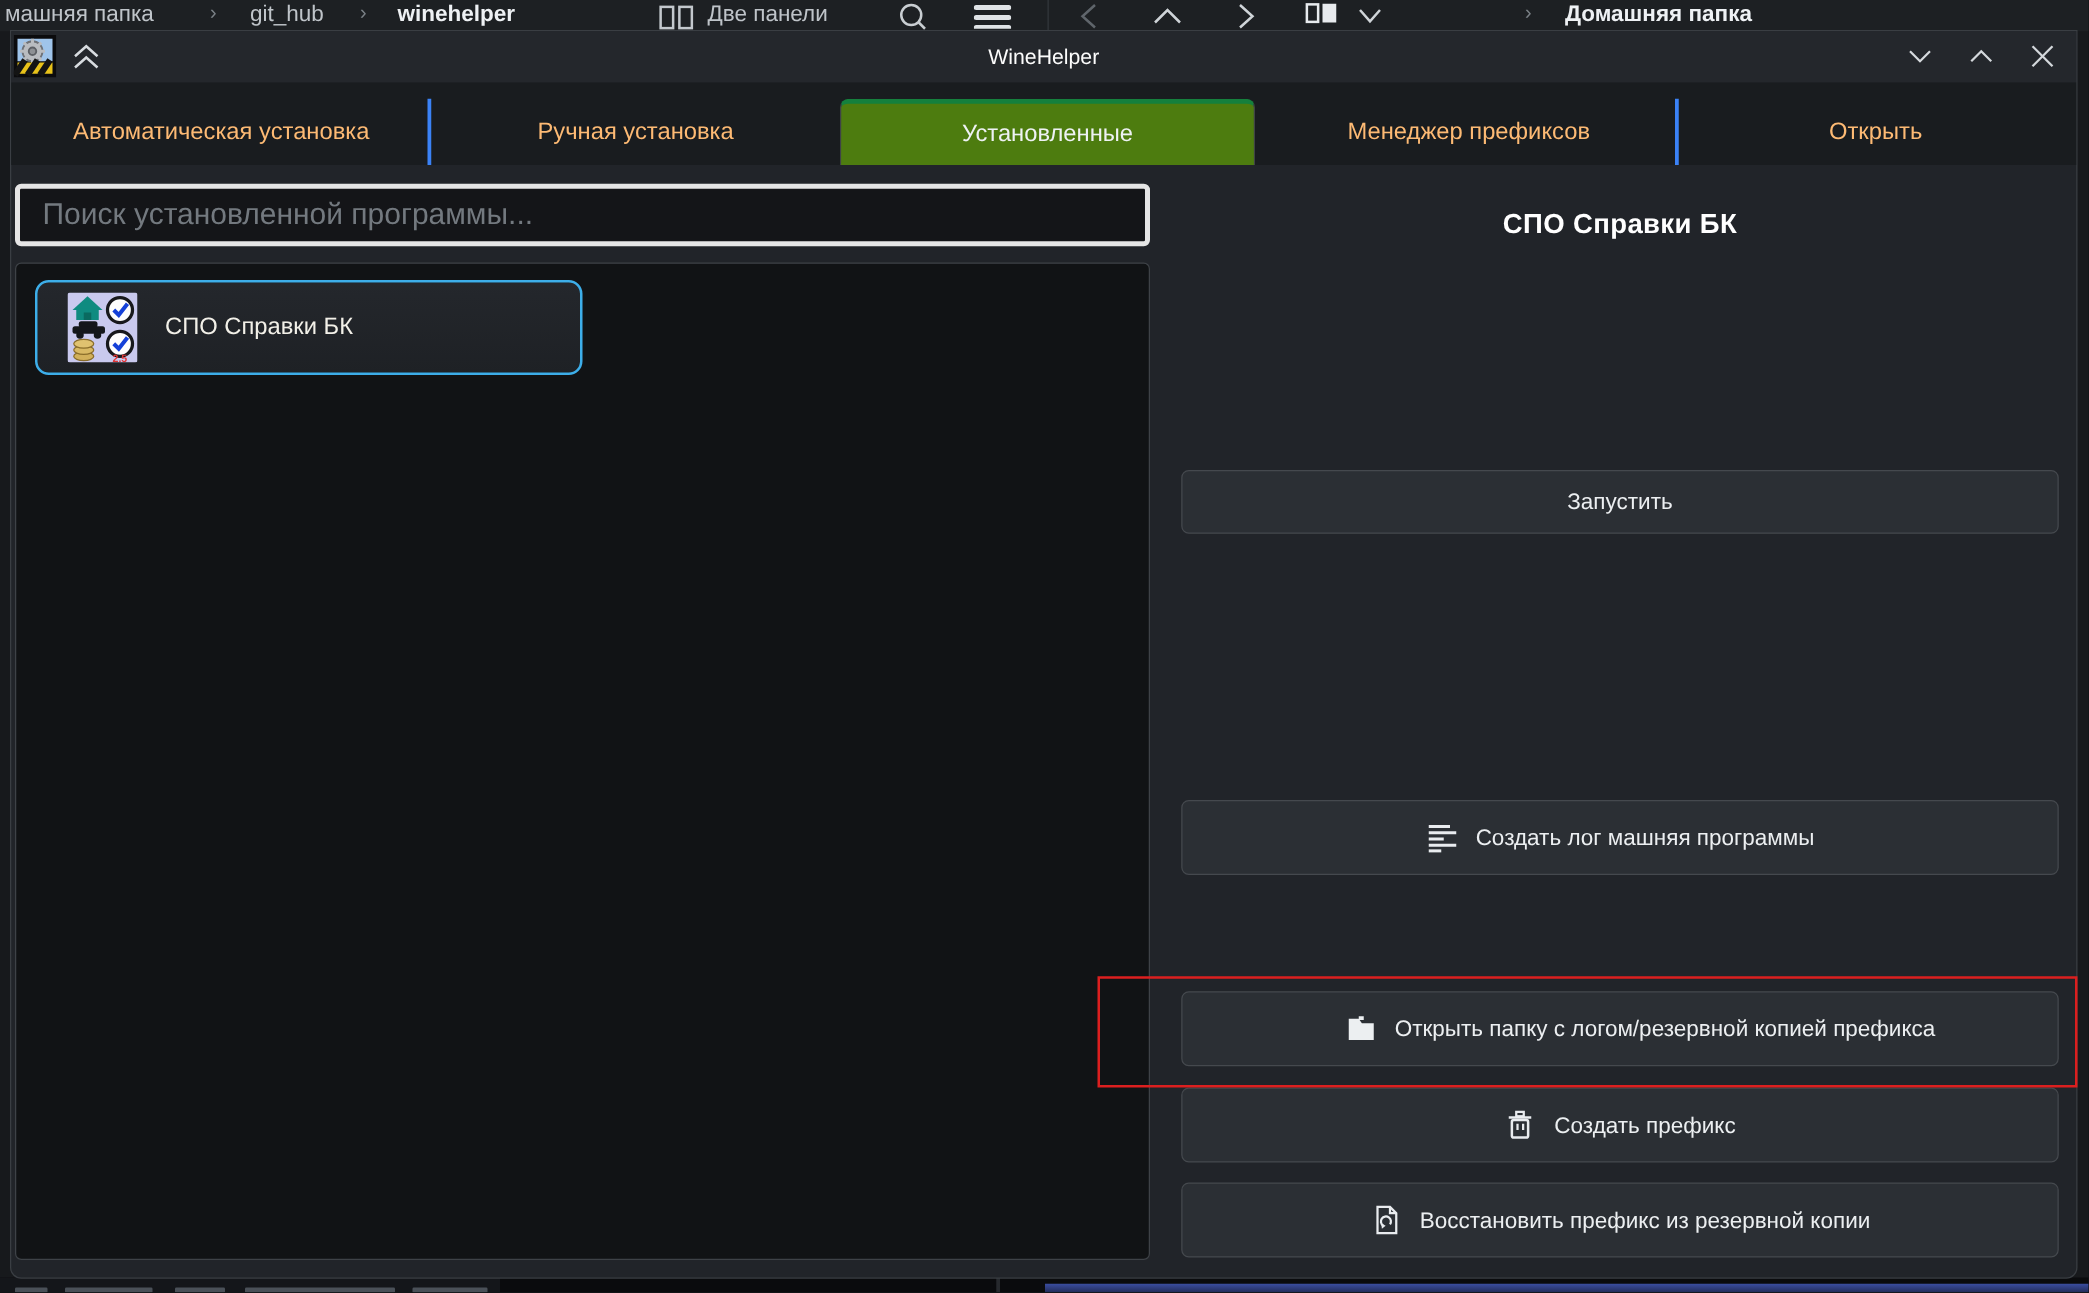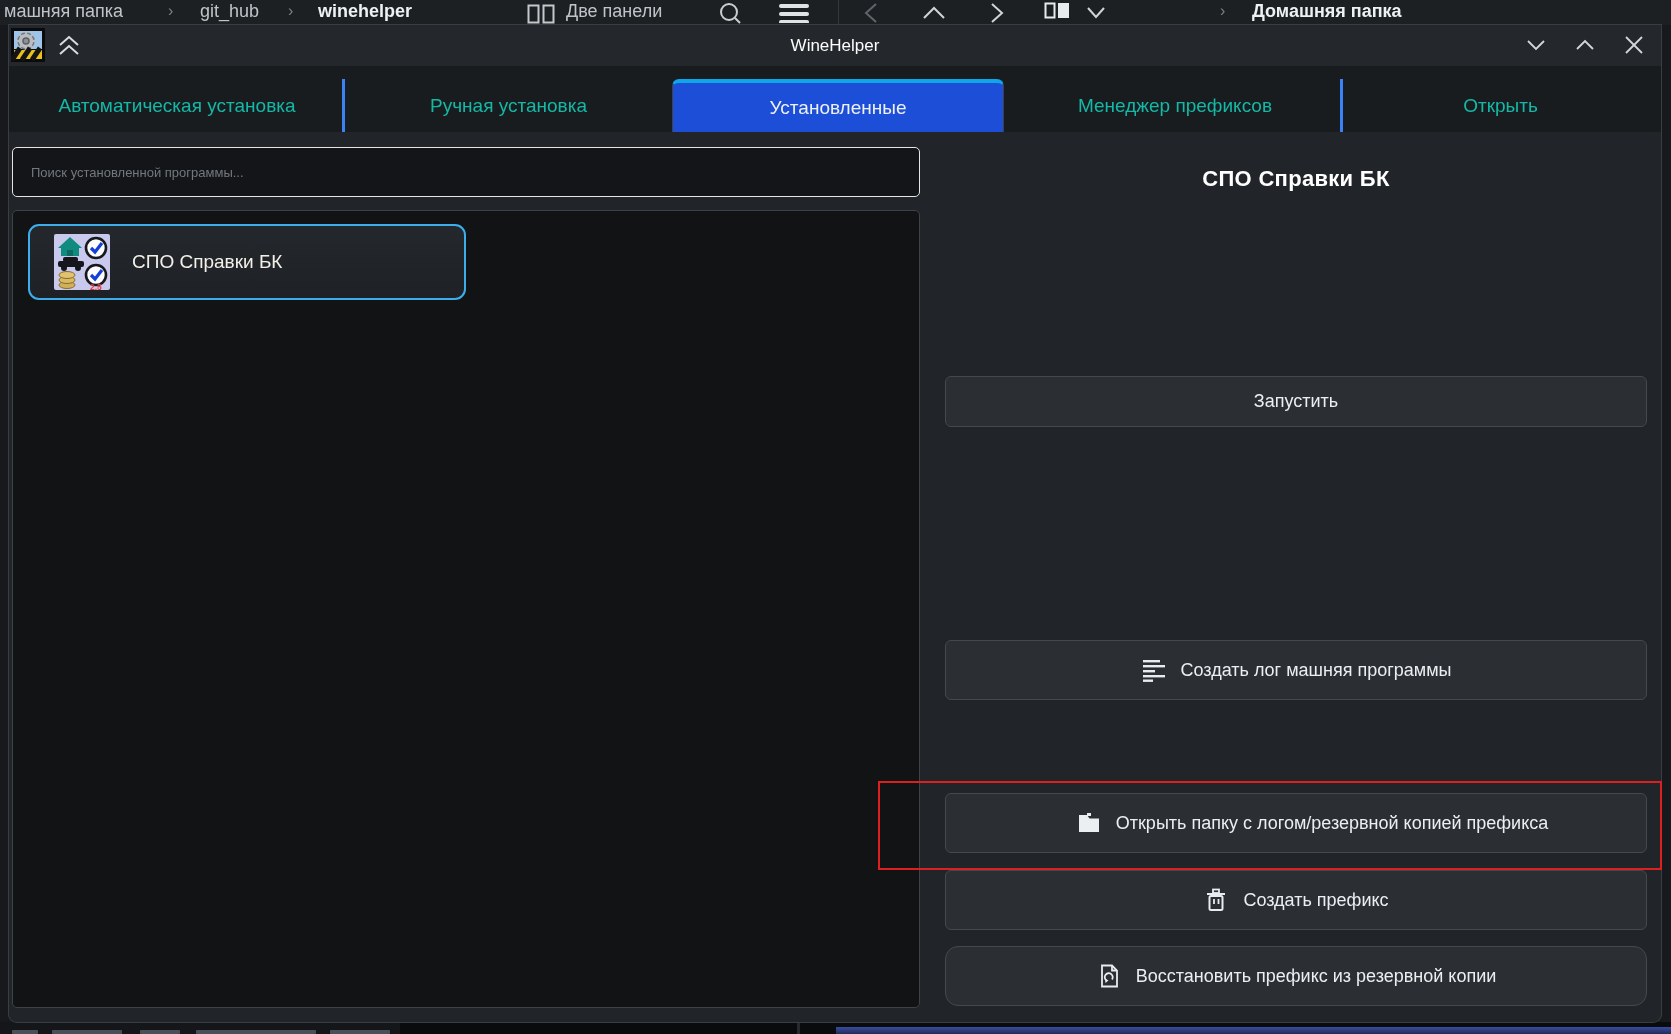--- a/index.html
+++ b/index.html
@@ -31,30 +31,30 @@
   .win-title{position:absolute;left:0;right:0;top:0;height:41px;line-height:41px;
              text-align:center;color:#fcfcfc;font-size:17px;}
   .appicon32{position:absolute;left:2px;top:3px;width:34px;height:34px;}
   .keepabove{position:absolute;left:48px;top:10px;}
   .winctl{position:absolute;right:16px;top:10px;display:flex;gap:27px;}
   .winctl svg{display:block;}
 
   
   .tabbar{position:absolute;left:0;top:41px;width:100%;height:66px;background:#191c1f;}
   .tab{position:absolute;bottom:0;height:53px;width:330px;display:flex;
-       align-items:center;justify-content:center;color:#14b8a6;font-size:19px;
+       align-items:center;justify-content:center;color:#fdba74;font-size:19px;
        box-sizing:border-box;}
   .tab.sep{border-left:3px solid #3b82f6;}
-  .tab.active{background:#1d4ed8;border:1px solid #3f4347;border-bottom:none;
-              border-top:4px solid #0ea5e9;border-radius:7px 7px 0 0;color:#eef2f4;}
+  .tab.active{background:#4d7c0f;border:1px solid #3f4347;border-bottom:none;
+              border-top:4px solid #15803d;border-radius:7px 7px 0 0;color:#eef2f4;}
 
   
   .search{left:3px;top:122px;width:908px;height:50px;box-sizing:border-box;
-          background:#141518;border:1px solid #e5e5e5;border-radius:5px;
-          color:#e8ebee;font-size:13px;padding:0 18px;outline:none;
+          background:#141518;border:4px solid #e5e5e5;border-radius:5px;
+          color:#e8ebee;font-size:24px;padding:0 18px;outline:none;
           font-family:"Liberation Sans",sans-serif;}
   .search::placeholder{color:#73797f;}
   .proglist{left:3px;top:185px;width:908px;height:798px;box-sizing:border-box;
             background:#111315;border:1px solid #3e4247;border-radius:5px;}
   .prog-item{position:absolute;left:15px;top:13px;width:438px;height:76px;
              box-sizing:border-box;border:2px solid #3daee9;border-radius:11px;
              background:linear-gradient(#24272c,#1e2125);display:flex;
              align-items:center;gap:22px;padding-left:24px;cursor:default;}
   .prog-item .nm{color:#f2f0e8;font-size:19px;}
 
@@ -64,21 +64,21 @@
   .btn{position:absolute;left:936px;width:702px;box-sizing:border-box;
        background:#2b2f34;border:1px solid #45494e;border-radius:6px;
        color:#eceff1;font-size:18px;display:flex;align-items:center;
        justify-content:center;gap:14px;cursor:default;}
   .btn svg{flex:0 0 auto;display:block;}
   .run{top:351px;height:51px;}
   .act1{top:615px;height:60px;}
   .act2{top:692px;height:60px;}
   .act3{top:768px;height:60px;padding-left:32px;}
   .act4{top:845px;height:60px;}
-  .act5{top:921px;height:60px;border-radius:13px;}
+  .act5{top:921px;height:60px;}
   .red-annot{left:869px;top:756px;width:780px;height:85px;
              border:2px solid #dc1f1f;pointer-events:none;}
 </style>
 </head>
 <body>
 
 <div id="stage">
 
   <div class="abs topbar">
     <span class="it" style="left:4px">машняя папка</span>

